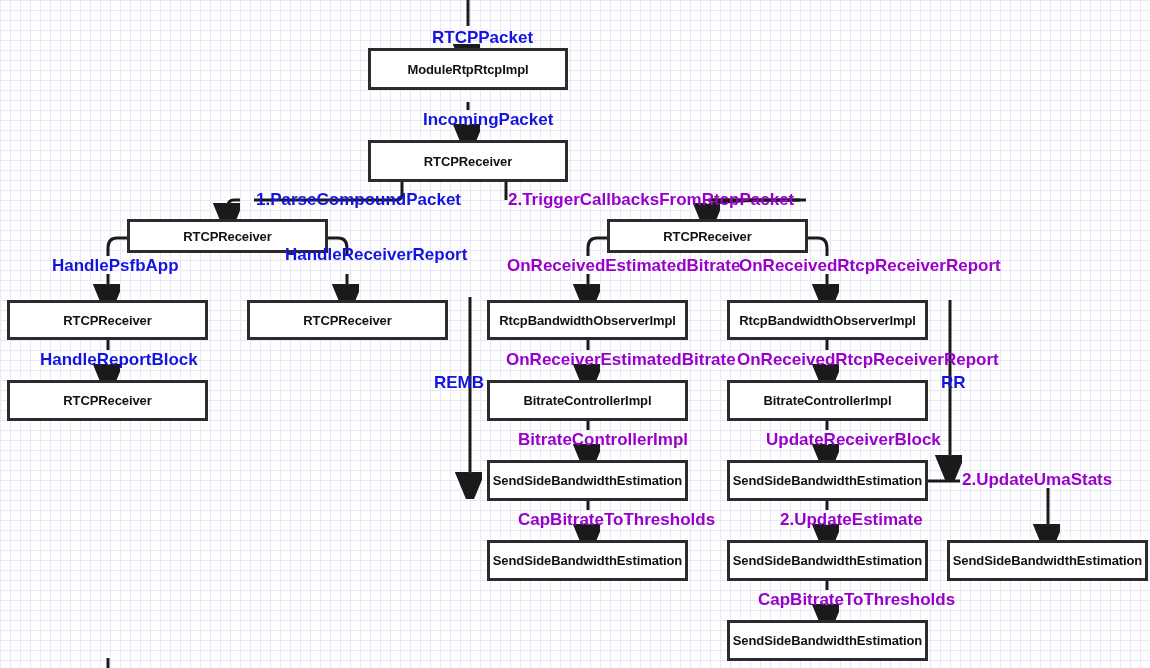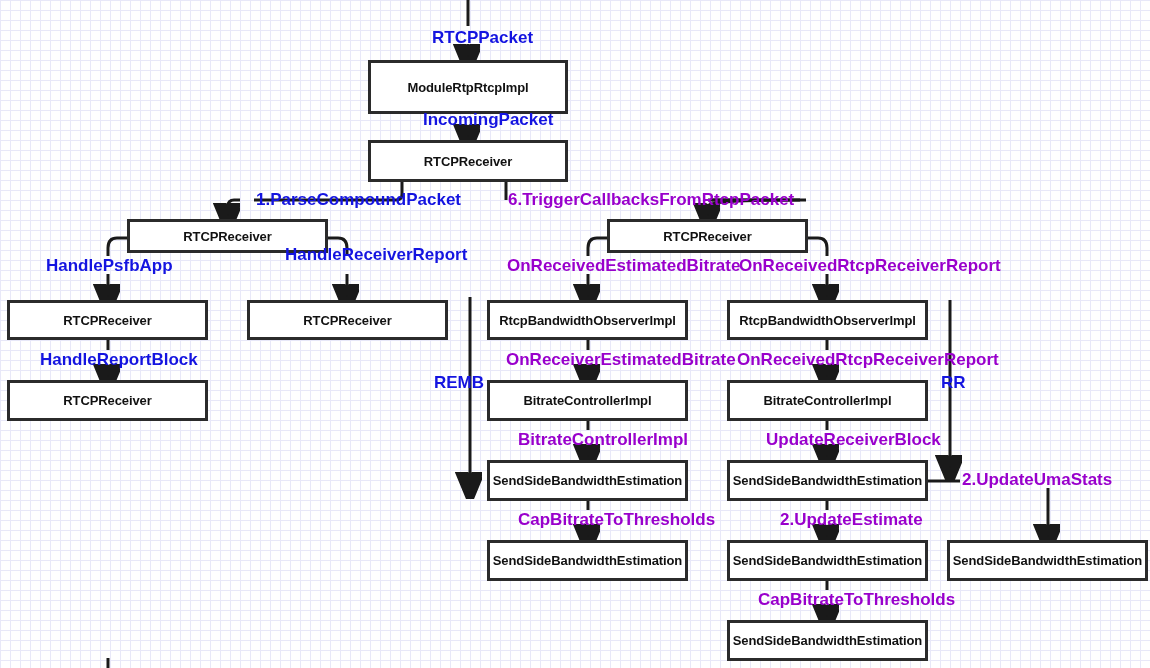--- a/index.html
+++ b/index.html
@@ -126,43 +126,43 @@
     <line x1="928" y1="481" x2="960" y2="481"></line>
 
     <line x1="1048" y1="488" x2="1048" y2="537" marker-end="url(#ah)"></line>
 
     <line x1="827" y1="581" x2="827" y2="590"></line>
     <line x1="827" y1="606" x2="827" y2="617" marker-end="url(#ah)"></line>
 
     <line x1="108" y1="658" x2="108" y2="668"></line>
   </svg>
 
-  <div class="node" style="left:368px;top:60px;width:200px;height:54px;">ModuleRtpRtcpImpl</div>
+  <div class="node" style="left:368px;top:48px;width:200px;height:42px;">ModuleRtpRtcpImpl</div>
   <div class="node" style="left:368px;top:140px;width:200px;height:42px;">RTCPReceiver</div>
   <div class="node" style="left:127px;top:219px;width:201px;height:34px;">RTCPReceiver</div>
   <div class="node" style="left:607px;top:219px;width:201px;height:34px;">RTCPReceiver</div>
   <div class="node" style="left:7px;top:300px;width:201px;height:40px;">RTCPReceiver</div>
   <div class="node" style="left:247px;top:300px;width:201px;height:40px;">RTCPReceiver</div>
   <div class="node" style="left:487px;top:300px;width:201px;height:40px;">RtcpBandwidthObserverImpl</div>
   <div class="node" style="left:727px;top:300px;width:201px;height:40px;">RtcpBandwidthObserverImpl</div>
   <div class="node" style="left:7px;top:380px;width:201px;height:41px;">RTCPReceiver</div>
   <div class="node" style="left:487px;top:380px;width:201px;height:41px;">BitrateControllerImpl</div>
   <div class="node" style="left:727px;top:380px;width:201px;height:41px;">BitrateControllerImpl</div>
   <div class="node" style="left:487px;top:460px;width:201px;height:41px;">SendSideBandwidthEstimation</div>
   <div class="node" style="left:727px;top:460px;width:201px;height:41px;">SendSideBandwidthEstimation</div>
   <div class="node" style="left:487px;top:540px;width:201px;height:41px;">SendSideBandwidthEstimation</div>
   <div class="node" style="left:727px;top:540px;width:201px;height:41px;">SendSideBandwidthEstimation</div>
   <div class="node" style="left:947px;top:540px;width:201px;height:41px;">SendSideBandwidthEstimation</div>
   <div class="node" style="left:727px;top:620px;width:201px;height:41px;">SendSideBandwidthEstimation</div>
 
   <div class="edge-label blue" style="left:432px;top:31px;">RTCPPacket</div>
   <div class="edge-label blue" style="left:423px;top:113px;">IncomingPacket</div>
   <div class="edge-label blue" style="left:256px;top:193px;">1.ParseCompoundPacket</div>
-  <div class="edge-label purple" style="left:508px;top:193px;">6.TriggerCallbacksFromRtcpPacket</div>
-  <div class="edge-label blue" style="left:46px;top:259px;">HandlePsfbApp</div>
+  <div class="edge-label purple" style="left:508px;top:193px;">2.TriggerCallbacksFromRtcpPacket</div>
+  <div class="edge-label blue" style="left:52px;top:259px;">HandlePsfbApp</div>
   <div class="edge-label blue" style="left:285px;top:248px;">HandleReceiverReport</div>
   <div class="edge-label purple" style="left:507px;top:259px;">OnReceivedEstimatedBitrate</div>
   <div class="edge-label purple" style="left:739px;top:259px;">OnReceivedRtcpReceiverReport</div>
   <div class="edge-label blue" style="left:40px;top:353px;">HandleReportBlock</div>
   <div class="edge-label purple" style="left:506px;top:353px;">OnReceiverEstimatedBitrate</div>
   <div class="edge-label purple" style="left:737px;top:353px;">OnReceivedRtcpReceiverReport</div>
   <div class="edge-label blue" style="left:434px;top:376px;">REMB</div>
   <div class="edge-label blue" style="left:941px;top:376px;">RR</div>
   <div class="edge-label purple" style="left:518px;top:433px;">BitrateControllerImpl</div>
   <div class="edge-label purple" style="left:766px;top:433px;">UpdateReceiverBlock</div>

